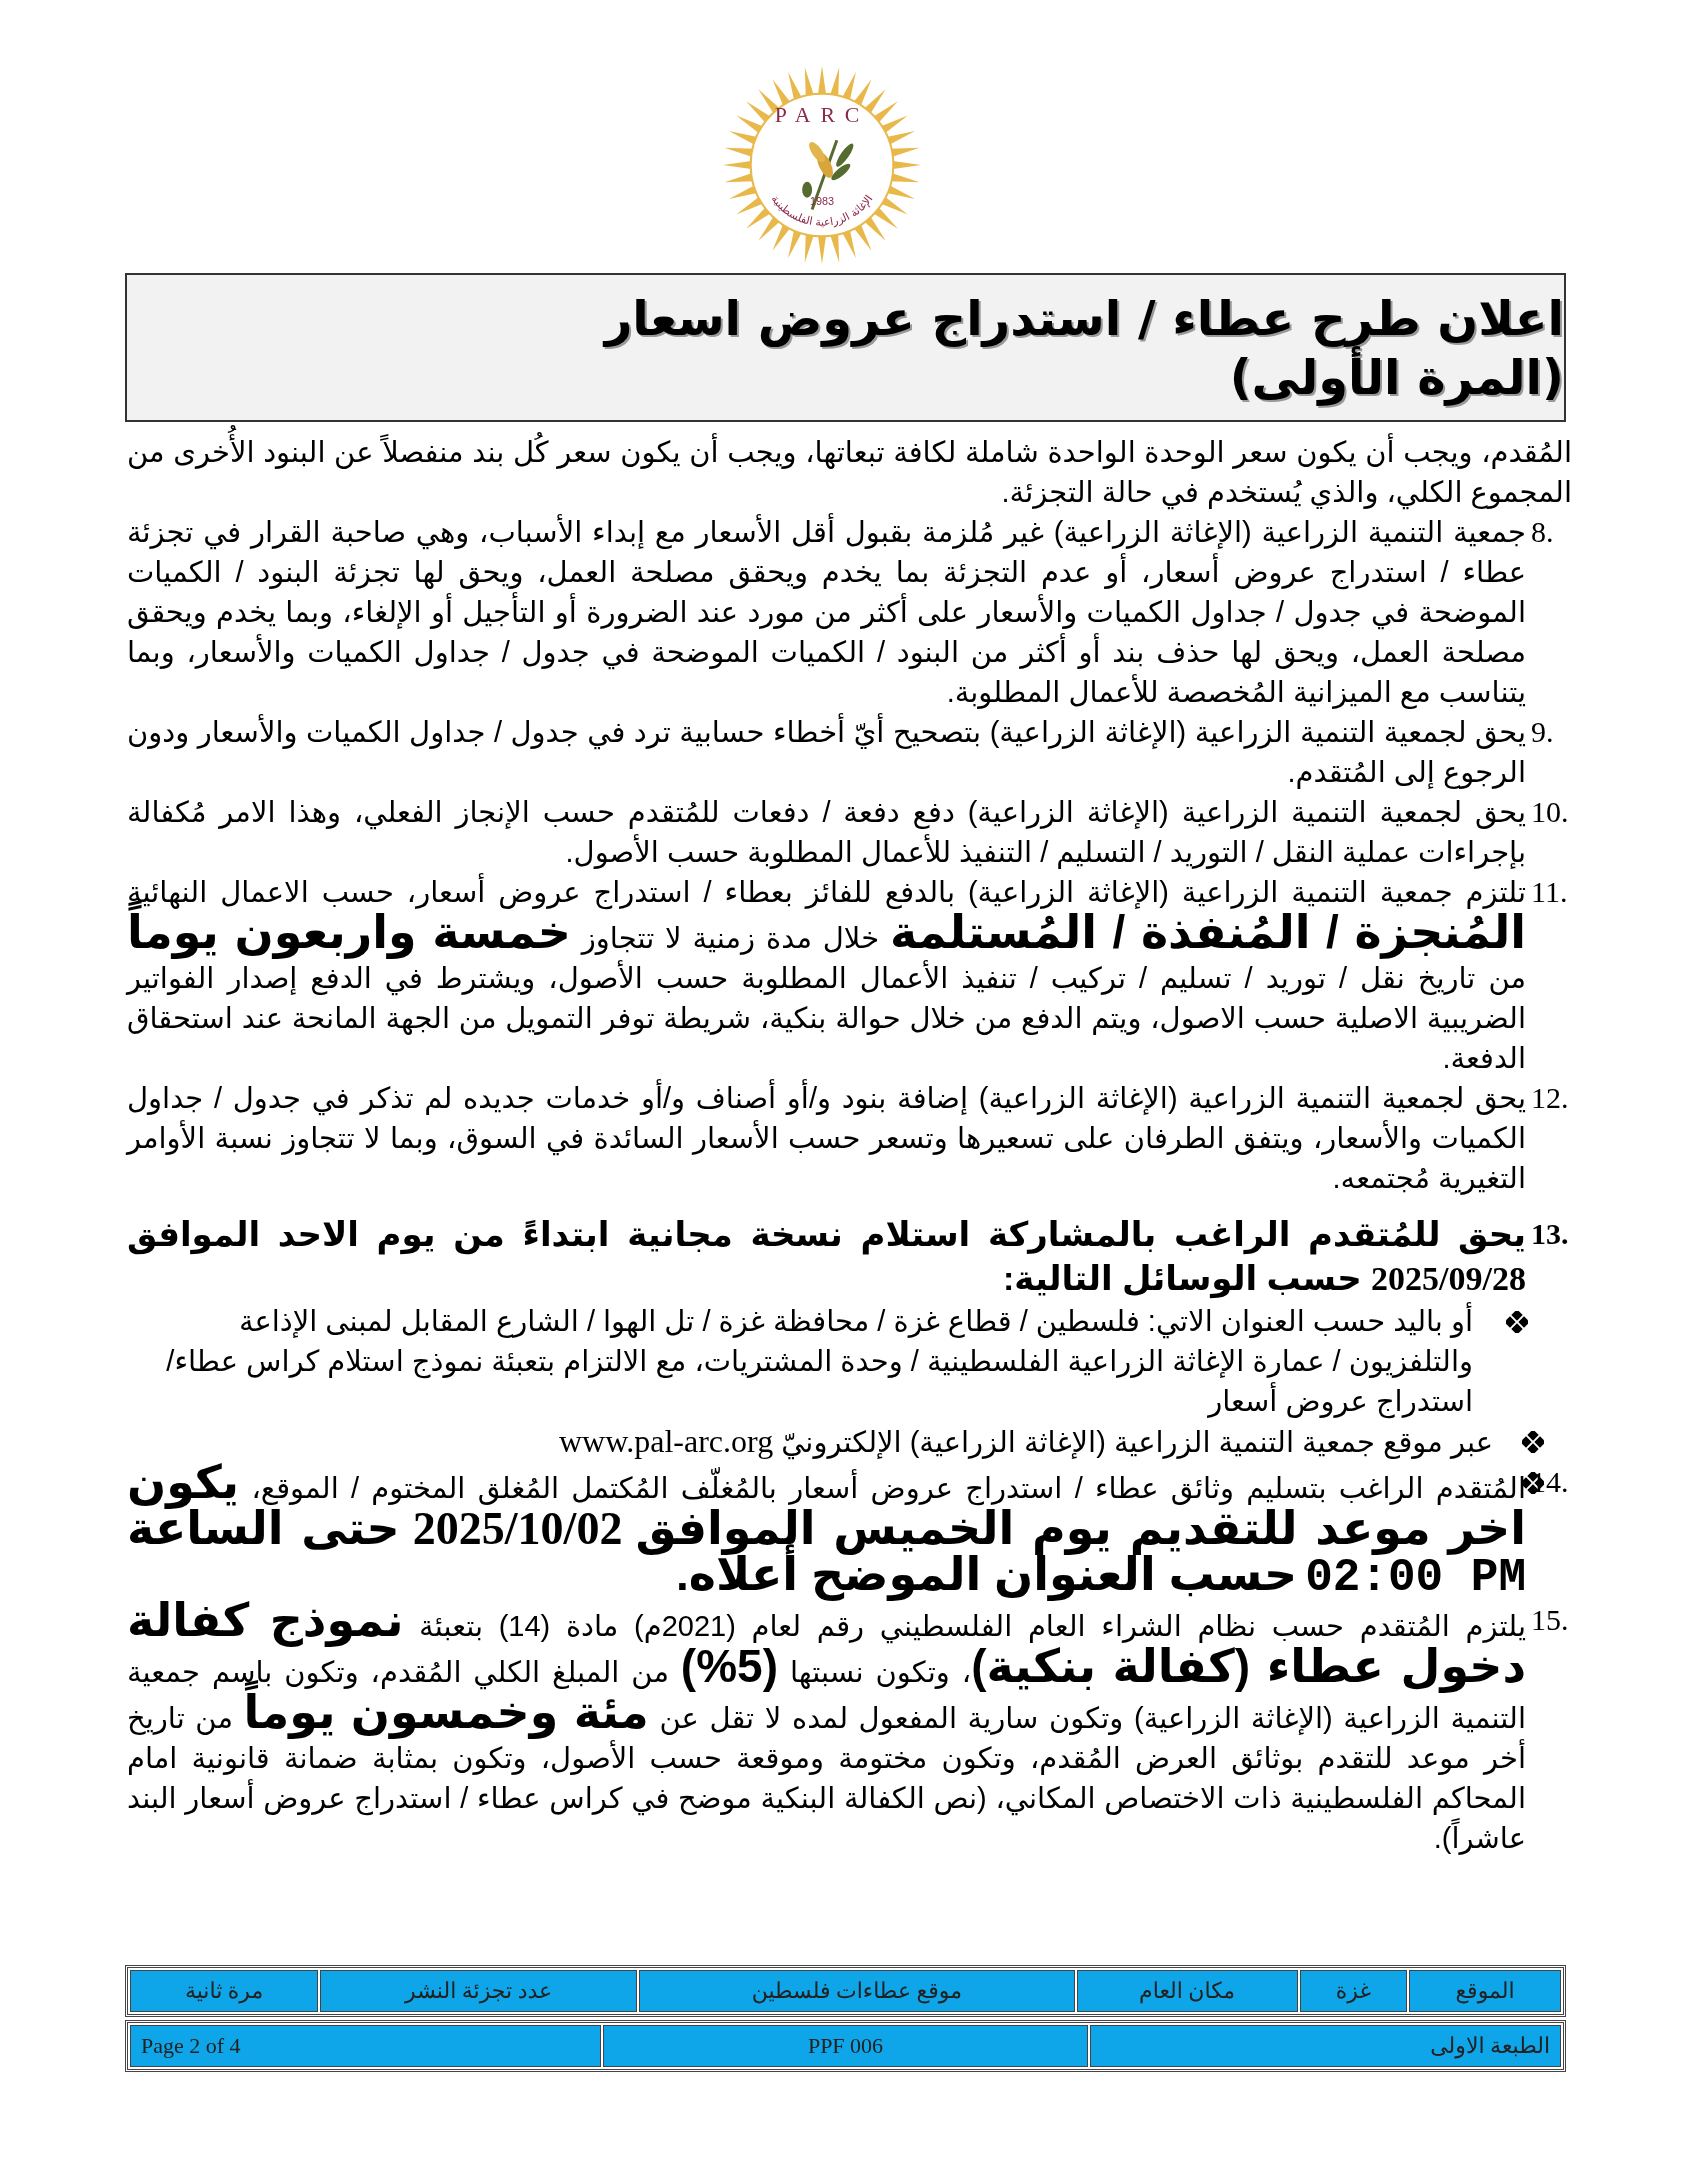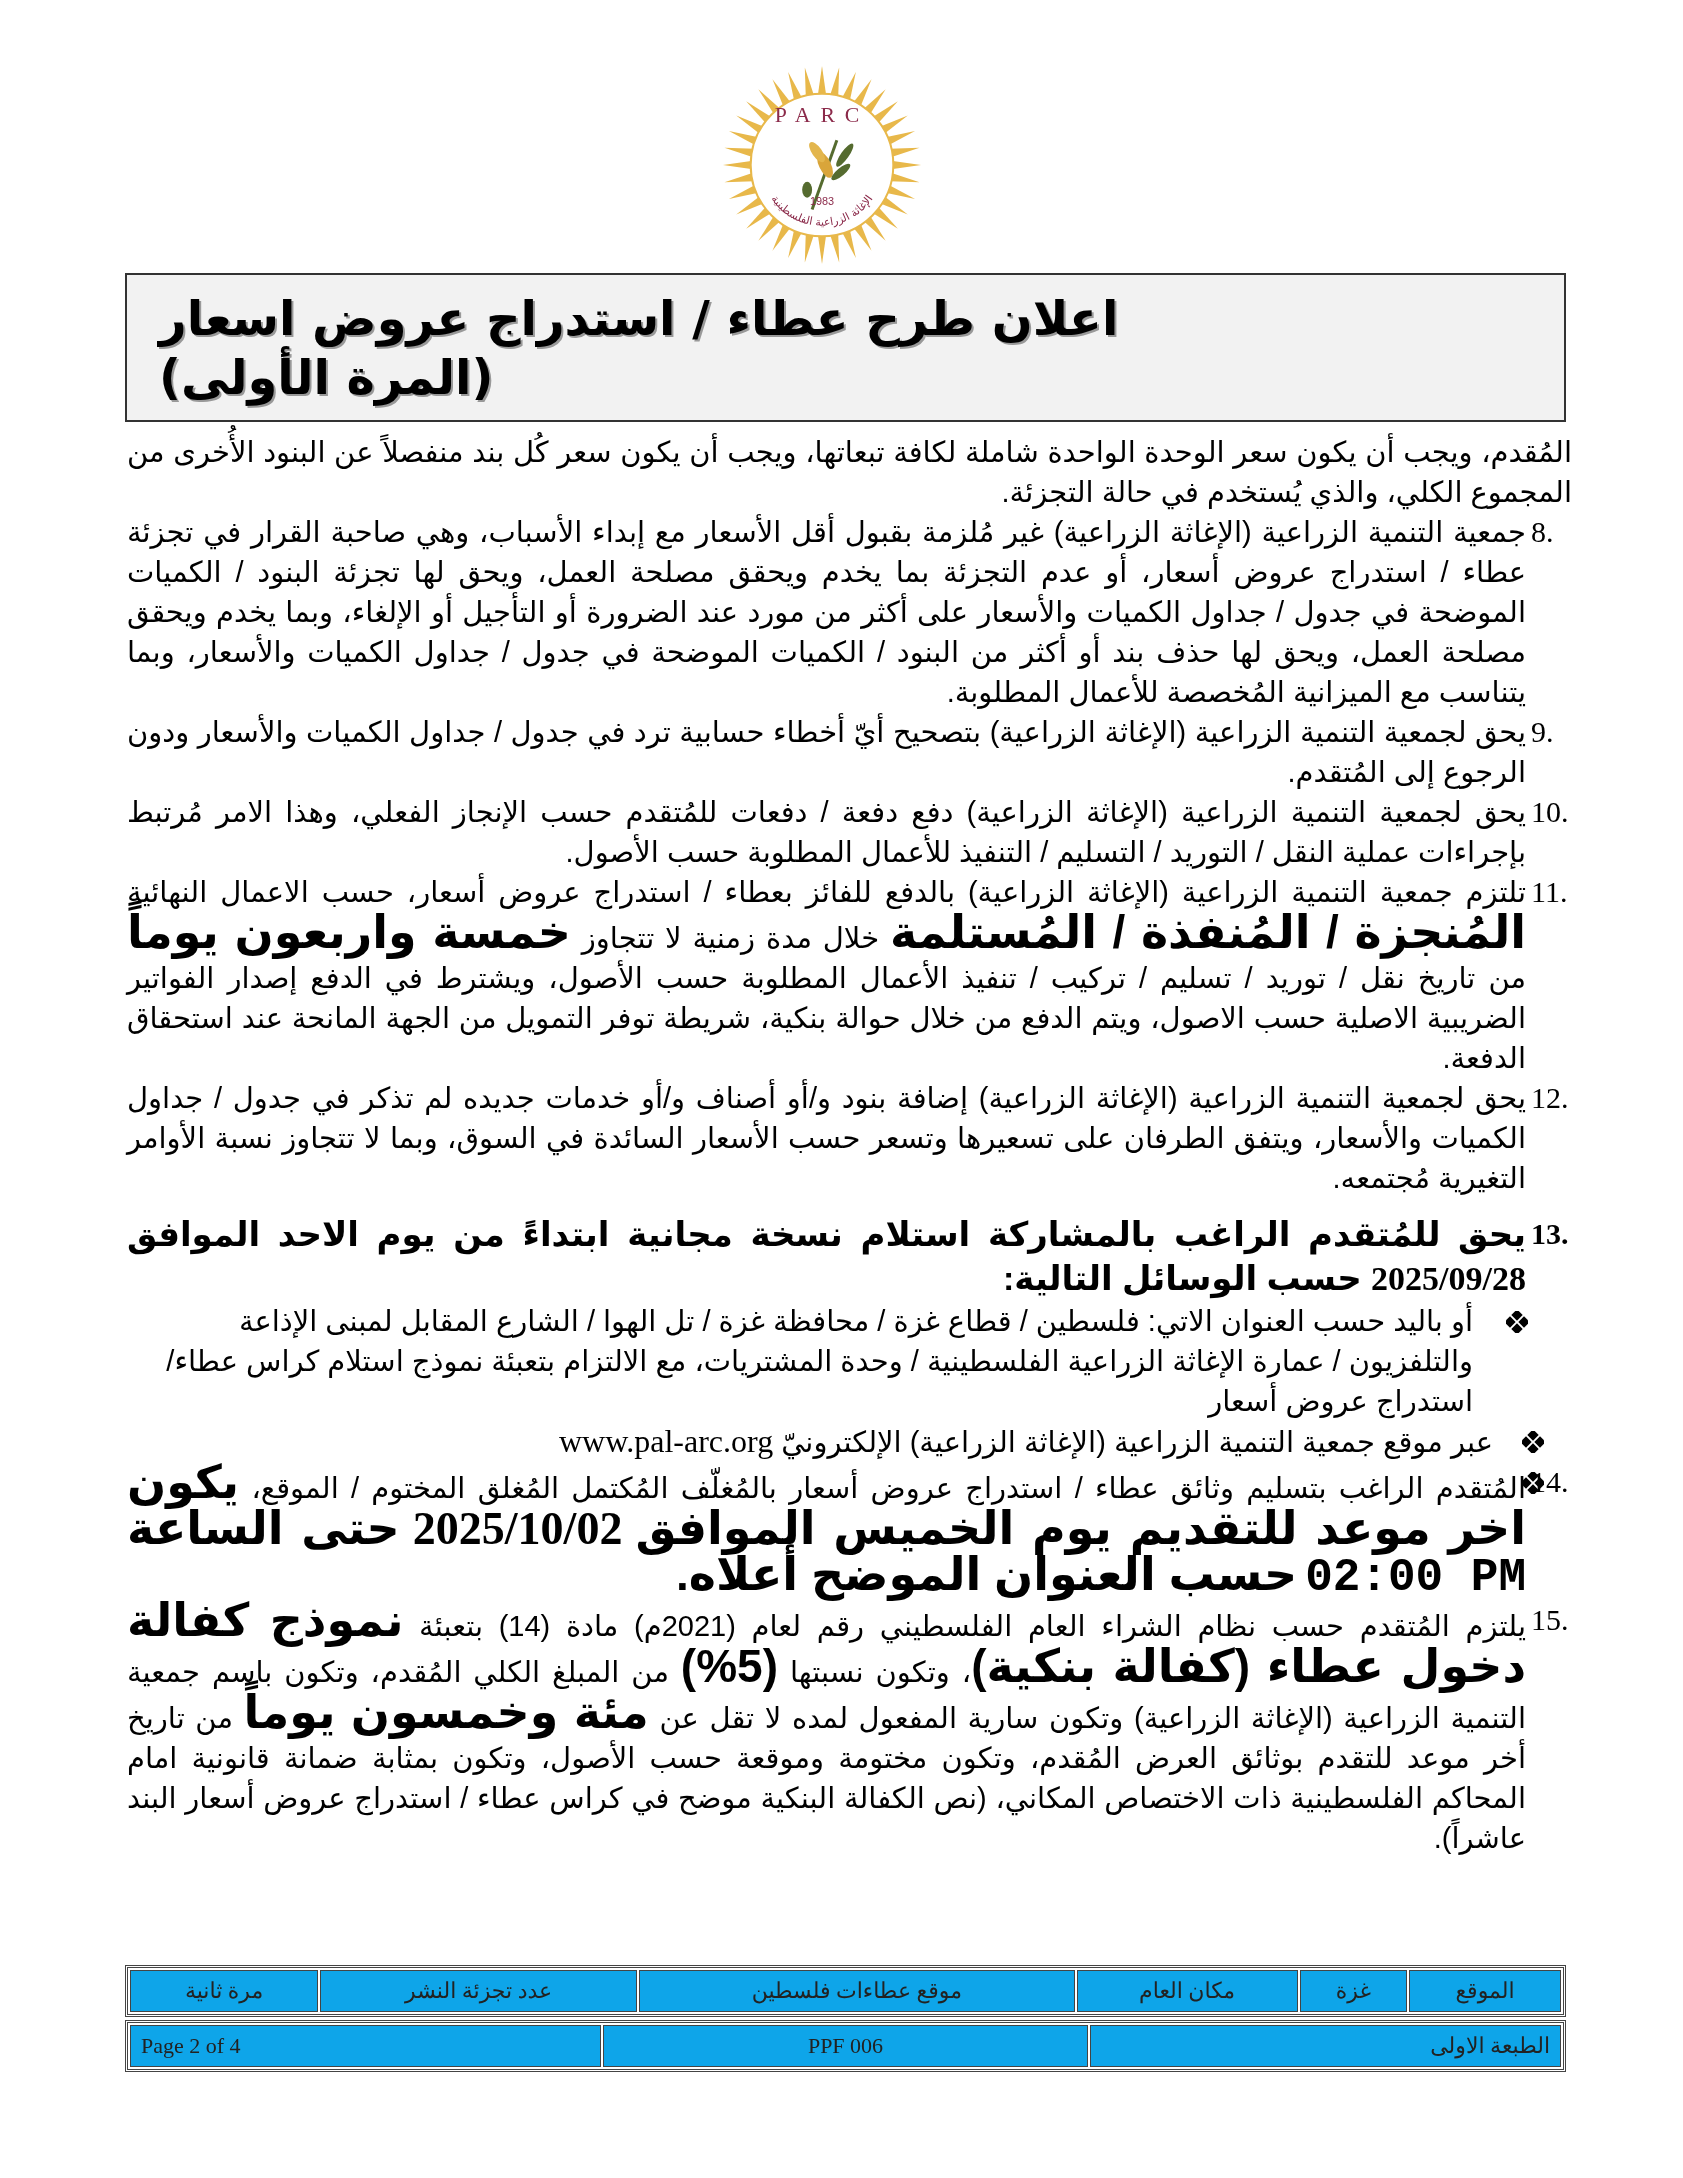--- a/index.html
+++ b/index.html
@@ -5,21 +5,21 @@
   html, body { margin: 0; padding: 0; background: #ffffff; }
   body { width: 1683px; height: 2178px; position: relative; overflow: hidden;
          font-family: "Liberation Sans", "DejaVu Sans", sans-serif; color: #000; }
 
   
   .logo { position: absolute; left: 718px; top: 61px; width: 208px; height: 208px; }
 
   
   .title-box { position: absolute; left: 125px; top: 273px; width: 1441px; height: 149px;
                background: #f2f2f2; border: 2px solid #333; box-sizing: border-box;
-               direction: rtl; text-align: left; padding-left: 32px; }
+               direction: rtl; text-align: right; }
   .title-line { font-family: "DejaVu Sans", sans-serif; font-weight: bold; font-size: 48px;
                 line-height: 59px; letter-spacing: -1px; text-shadow: 2px 2px 0 #999; }
   .title-line.l1 { margin-top: 14px; }
 
   
   .content { position: absolute; left: 127px; top: 432px; width: 1445px; direction: rtl;
              font-size: 29px; line-height: 40px; }
   .para { position: relative; padding-right: 46px; text-align: justify; }
   .para.cont { padding-right: 0; }
   .num { position: absolute; right: -16px; top: 0; direction: ltr; font-family: "Liberation Serif", serif;
@@ -119,21 +119,21 @@
     <span>جمعية التنمية الزراعية (الإغاثة الزراعية) غير مُلزمة بقبول أقل الأسعار مع إبداء الأسباب، وهي صاحبة القرار في تجزئة عطاء / استدراج عروض أسعار، أو عدم التجزئة بما يخدم ويحقق مصلحة العمل، ويحق لها تجزئة البنود / الكميات الموضحة في جدول / جداول الكميات والأسعار على أكثر من مورد عند الضرورة أو التأجيل أو الإلغاء، وبما يخدم ويحقق مصلحة العمل، ويحق لها حذف بند أو أكثر من البنود / الكميات الموضحة في جدول / جداول الكميات والأسعار، وبما يتناسب مع الميزانية المُخصصة للأعمال المطلوبة.</span>
   </div>
 
   <div class="para">
     <span class="num">9.</span>
     <span>يحق لجمعية التنمية الزراعية (الإغاثة الزراعية) بتصحيح أيّ أخطاء حسابية ترد في جدول / جداول الكميات والأسعار ودون الرجوع إلى المُتقدم.</span>
   </div>
 
   <div class="para">
     <span class="num">10.</span>
-    <span>يحق لجمعية التنمية الزراعية (الإغاثة الزراعية) دفع دفعة / دفعات للمُتقدم حسب الإنجاز الفعلي، وهذا الامر مُرتبط بإجراءات عملية النقل / التوريد / التسليم / التنفيذ للأعمال المطلوبة حسب الأصول.</span>
+    <span>يحق لجمعية التنمية الزراعية (الإغاثة الزراعية) دفع دفعة / دفعات للمُتقدم حسب الإنجاز الفعلي، وهذا الامر مُكفالة بإجراءات عملية النقل / التوريد / التسليم / التنفيذ للأعمال المطلوبة حسب الأصول.</span>
   </div>
 
   <div class="para">
     <span class="num">11.</span>
     <span>تلتزم جمعية التنمية الزراعية (الإغاثة الزراعية) بالدفع للفائز بعطاء / استدراج عروض أسعار، حسب الاعمال النهائية </span><span class="bigb">المُنجزة / المُنفذة / المُستلمة</span><span> خلال مدة زمنية لا تتجاوز </span><span class="bigb">خمسة واربعون يوماً</span><span> من تاريخ نقل / توريد / تسليم / تركيب / تنفيذ الأعمال المطلوبة حسب الأصول، ويشترط في الدفع إصدار الفواتير الضريبية الاصلية حسب الاصول، ويتم الدفع من خلال حوالة بنكية، شريطة توفر التمويل من الجهة المانحة عند استحقاق الدفعة.</span>
   </div>
 
   <div class="para">
     <span class="num">12.</span>
     <span>يحق لجمعية التنمية الزراعية (الإغاثة الزراعية) إضافة بنود و/أو أصناف و/أو خدمات جديده لم تذكر في جدول / جداول الكميات والأسعار، ويتفق الطرفان على تسعيرها وتسعر حسب الأسعار السائدة في السوق، وبما لا تتجاوز نسبة الأوامر التغيرية مُجتمعه.</span>

